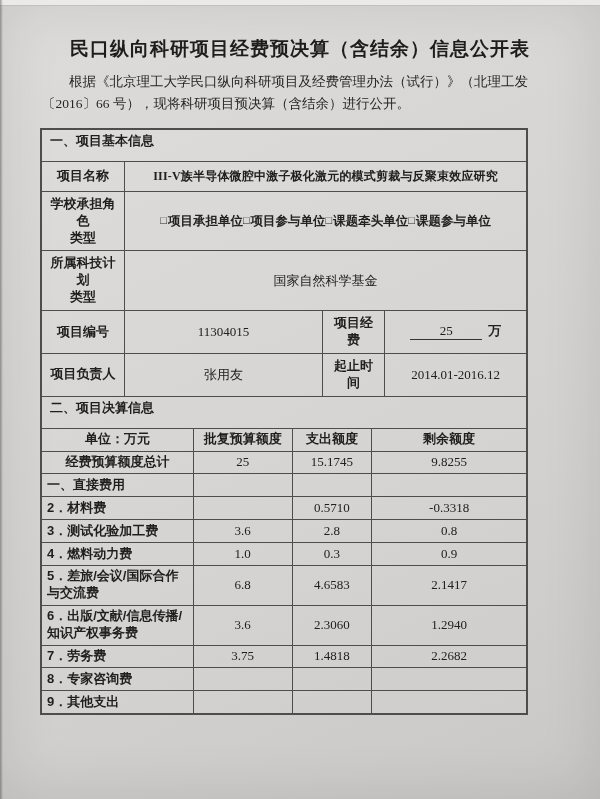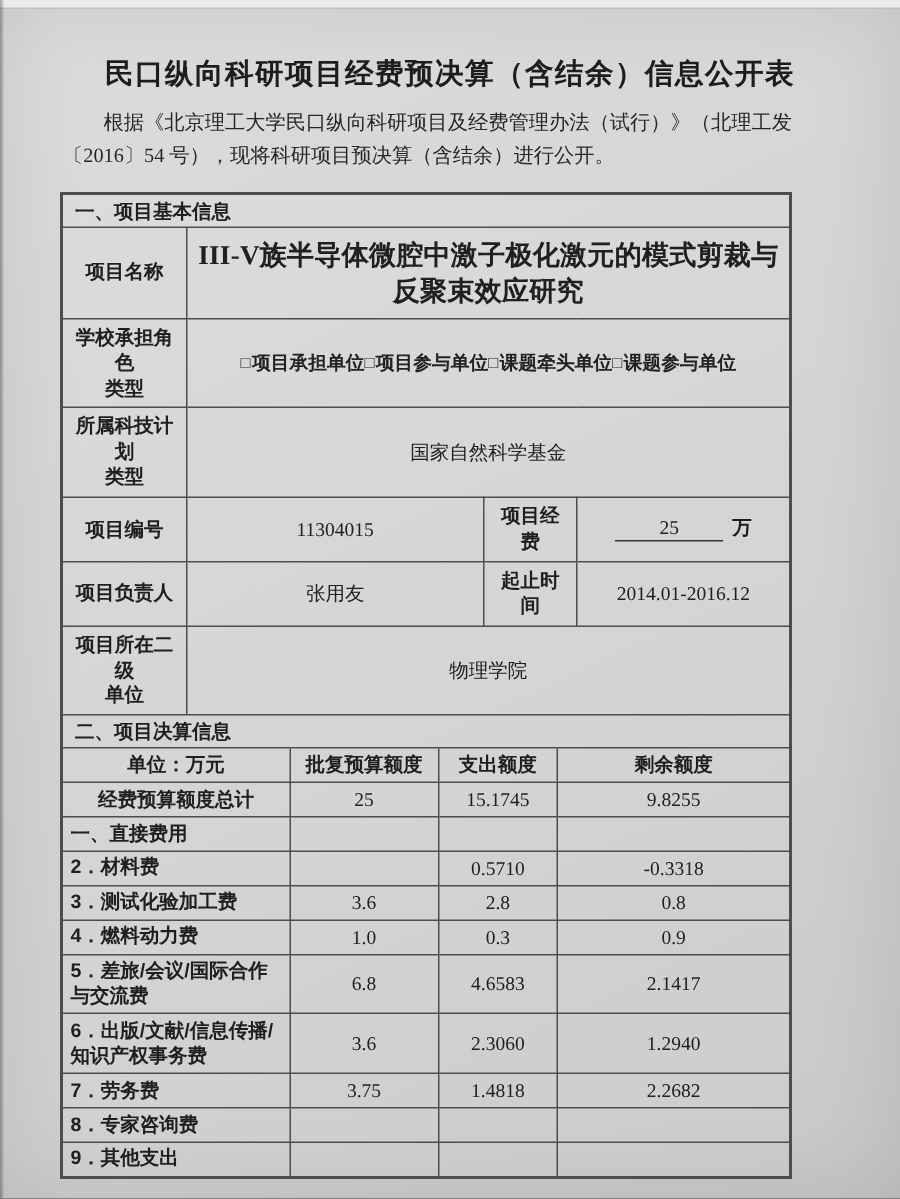--- a/index.html
+++ b/index.html
@@ -25,60 +25,60 @@
   }
   .intro{
     margin:9px 36px 0 42px;font-size:13.5px;line-height:1.62;
     text-indent:2em;color:#262626;
   }
   .doc-table{
     margin:13px 0 0 40px;width:484px;border:2px solid #4d4d4b;
     background:rgba(255,255,255,0.06);
   }
   .sec-header{
-    padding:2px 8px 1px 8px;font-weight:bold;font-size:13px;
+    padding:2px 8px 11px 8px;font-weight:bold;font-size:13px;
     border-bottom:1px solid #4d4d4b;color:#1f1f1f;
     font-family:"Liberation Sans","DejaVu Sans",sans-serif;
   }
   .sec-header.mid{border-top:1px solid #4d4d4b;}
   table{width:100%;border-collapse:collapse;table-layout:fixed;}
   td{
     border:1px solid #4d4d4b;padding:4px 5px;font-size:13px;
     text-align:center;vertical-align:middle;word-break:break-all;
   }
   table td:first-child{border-left:none;}
   table td:last-child{border-right:none;}
   table tr:first-child td{border-top:none;}
   table tr:last-child td{border-bottom:none;}
   .lbl{
     font-weight:bold;font-family:"Liberation Sans","DejaVu Sans",sans-serif;
     color:#1f1f1f;line-height:1.3;
   }
   .lbl-left{text-align:left;}
   .val{font-family:"Liberation Serif","DejaVu Serif",serif;color:#20201f;}
-  .proj-name{font-size:18px;font-weight:bold;letter-spacing:.2px;padding:6px 4px;margin-left:14px;}
+  .proj-name{font-size:12px;font-weight:bold;letter-spacing:.2px;padding:6px 4px;margin-left:14px;}
   .opts{font-size:12.5px;font-weight:bold;font-family:Liberation Sans, sans-serif;}
   .opts .cb{font-weight:normal;font-size:11px;position:relative;top:-1px;margin-right:1px;}
   .fill-line{
     display:inline-block;min-width:64px;text-align:center;
     border-bottom:1px solid #33332f;padding:0 4px;margin-right:6px;
   }
   .s2 td{padding:2.5px 5px;}
   
   .s1 col.c1{width:82px;} .s1 col.c2{width:196px;} .s1 col.c3{width:62px;} .s1 col.c4{width:140px;}
   .s2 col.c1{width:150px;} .s2 col.c2{width:98px;} .s2 col.c3{width:79px;} .s2 col.c4{width:153px;}
 </style>
 </head>
 <body>
 
 <div class="photo">
 
   <h1 class="page-title">民口纵向科研项目经费预决算（含结余）信息公开表</h1>
 
-  <p class="intro">根据《北京理工大学民口纵向科研项目及经费管理办法（试行）》（北理工发〔2016〕54 号），现将科研项目预决算（含结余）进行公开。</p>
+  <p class="intro">根据《北京理工大学民口纵向科研项目及经费管理办法（试行）》（北理工发〔2016〕66 号），现将科研项目预决算（含结余）进行公开。</p>
 
   <div class="doc-table">
 
     <div class="sec-header">一、项目基本信息</div>
 
     <table class="s1">
       <colgroup>
           <col class="c1">
           <col class="c2">
           <col class="c3">
@@ -111,27 +111,20 @@
         <td class="lbl">项目经费</td>
         <td class="val">
           <span class="fill-line">25</span><span class="lbl">万</span>
         </td>
       </tr>
       <tr>
         <td class="lbl">项目负责人</td>
         <td class="val">张用友</td>
         <td class="lbl">起止时间</td>
         <td class="val">2014.01-2016.12</td>
-      </tr>
-      <tr>
-        <td class="lbl">
-          <span>项目所在二级</span><br>
-          <span>单位</span>
-        </td>
-        <td class="val" colspan="3">物理学院</td>
       </tr>
     </tbody>
       </table>
 
     <div class="sec-header mid">二、项目决算信息</div>
 
     <table class="s2">
       <colgroup>
           <col class="c1">
           <col class="c2">

